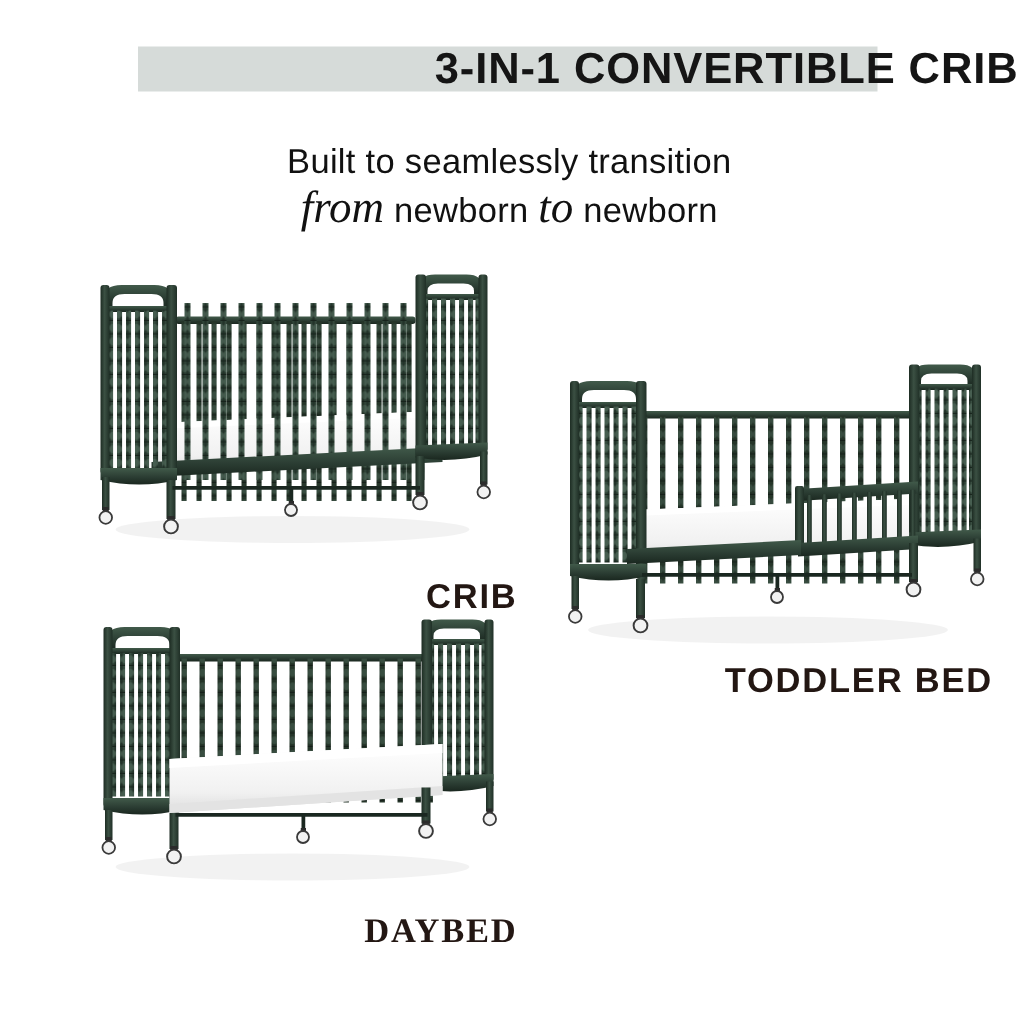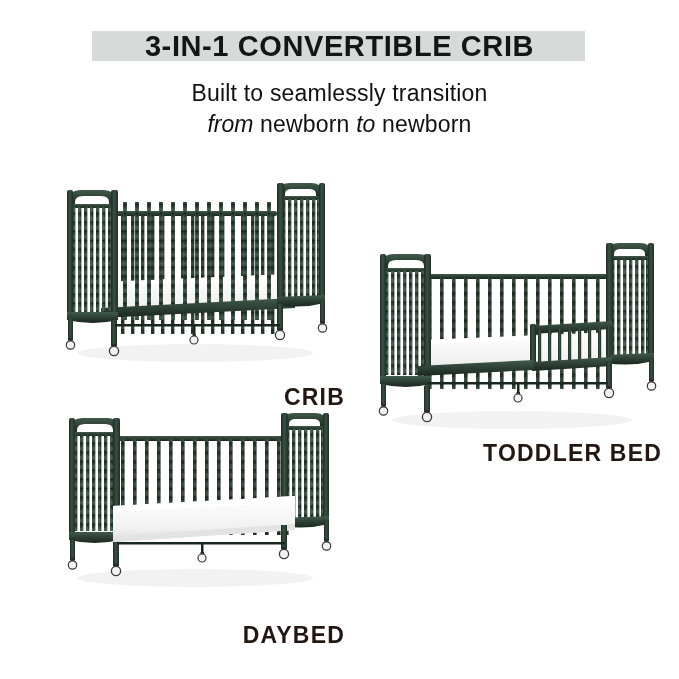--- a/index.html
+++ b/index.html
@@ -38,34 +38,35 @@
   }
   .title-text {
     position: relative;
     font-family: "Liberation Sans", sans-serif;
     font-size: 29px;
     font-weight: bold;
     letter-spacing: 0.6px;
     color: #151515;
     line-height: 48px;
     white-space: nowrap;
+    text-align: right;
   }
   .subtitle {
-    margin-top: 4px;
+    margin-top: 18px;
     font-family: "Liberation Sans", sans-serif;
     font-size: 23px;
     font-weight: 300;
     color: #111111;
     line-height: 31px;
     letter-spacing: 0.2px;
   }
   .subtitle .script {
-    font-family: Liberation Sans, sans-serif;
+    font-family: Liberation Serif, serif;
     font-style: italic;
-    font-size: 23px;
+    font-size: 30px;
     letter-spacing: 0px;
   }
 
   
   .figure {
     position: absolute;
   }
   .fig-caption {
     text-align: right;
     font-family: "Liberation Sans", sans-serif;
@@ -73,21 +74,21 @@
     font-size: 23px;
     letter-spacing: 1.2px;
     color: #231713;
   }
   .fig-crib        { left: 45px;  top: 178px; width: 300px; }
   .fig-toddler     { left: 362px; top: 240px; width: 300px; }
   .fig-daybed      { left: 45px;  top: 408px; width: 300px; }
 
   .fig-crib .fig-caption    { margin-top: 6px; }
   .fig-toddler .fig-caption { }
-  .fig-daybed .fig-caption  { margin-top: 24px; }
+  .fig-daybed .fig-caption  { margin-top: 10px; font-family: Liberation Serif, serif; }
 
   svg { display: block; }
 </style>
 </head>
 <body>
 
 <div class="header">
   <div class="title-wrap">
     <div class="title-band"></div>
     <div class="title-text">3-IN-1 CONVERTIBLE CRIB</div>

